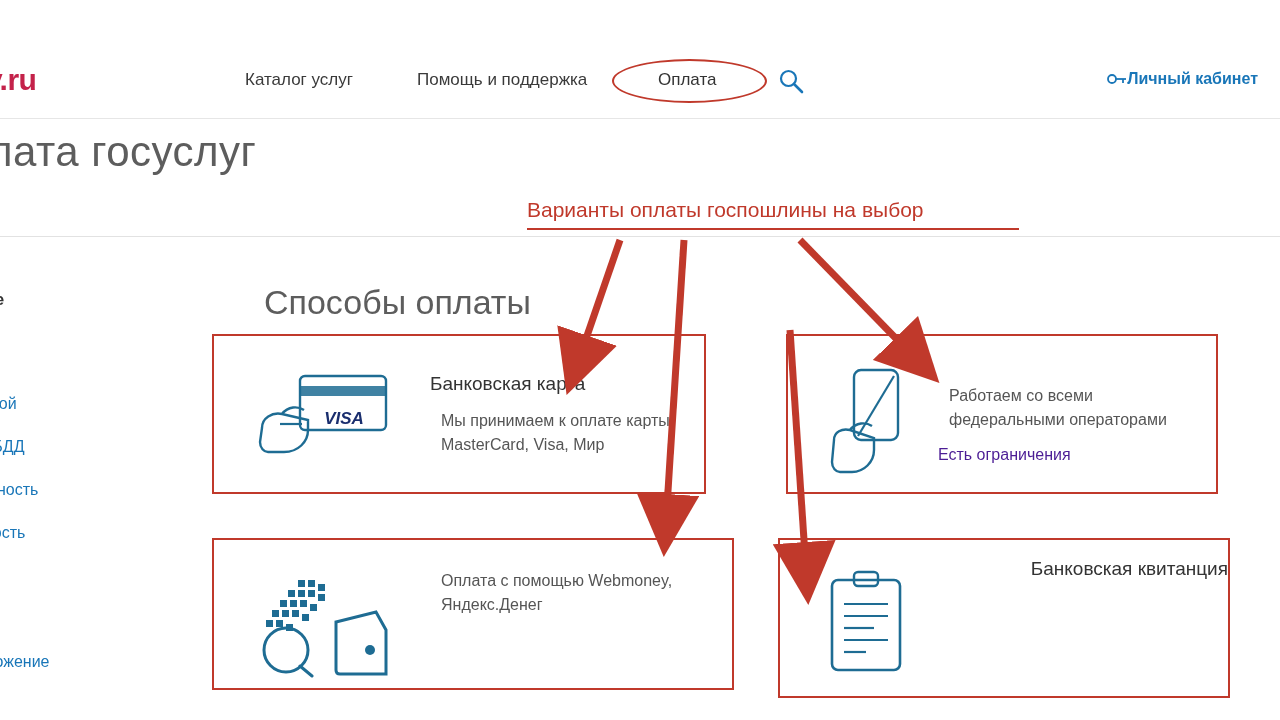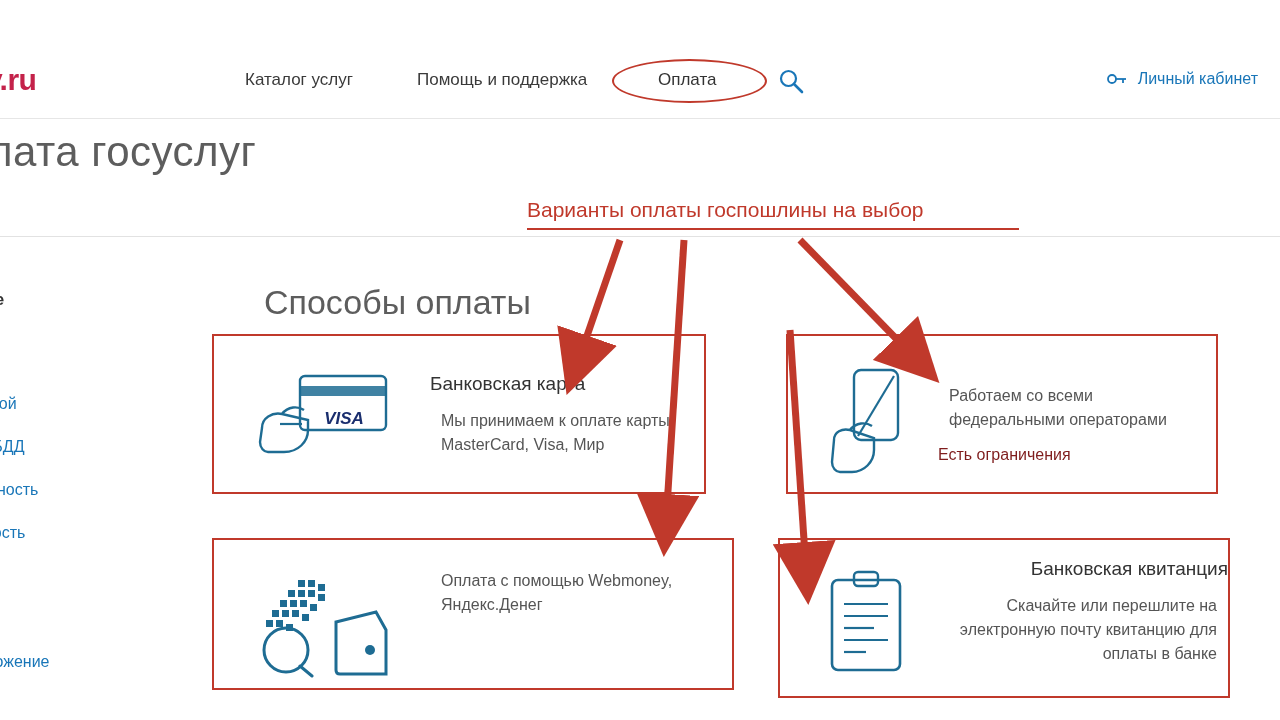--- a/index.html
+++ b/index.html
@@ -65,20 +65,21 @@
   }
   .search-icon svg { display: block; }
 
   .account {
     position: absolute;
     right: 22px;
     top: 70px;
     font-size: 16px;
     color: #1976b8;
     white-space: nowrap;
+    font-weight: bold;
   }
   .account-key {
     position: absolute;
     right: 153px;
     top: 70px;
     width: 20px;
     height: 18px;
   }
 
   
@@ -179,21 +180,21 @@
     white-space: nowrap;
   }
   .card-text {
     font-size: 16px;
     color: #555555;
     line-height: 24px;
     margin: 11px;
   }
   .card-link {
     font-size: 16px;
-    color: #7f1d1d;
+    color: #4c1d95;
     line-height: 24px;
   }
 
   
   .c1-icon { left: 258px; top: 372px; }
   .c1-body { left: 430px; top: 373px; width: 270px; }
   .c2-icon { left: 828px; top: 368px; }
   .c2-body { left: 938px; top: 373px; width: 270px; }
   .c3-icon { left: 258px; top: 578px; }
   .c3-body { left: 430px; top: 558px; width: 295px; }
@@ -326,21 +327,20 @@
     <rect x="32" y="2" width="24" height="14" rx="4" fill="none" stroke="#1e6c93" stroke-width="2.4"></rect>
     <line x1="22" y1="34" x2="66" y2="34" stroke="#1e6c93" stroke-width="2.2"></line>
     <line x1="22" y1="46" x2="66" y2="46" stroke="#1e6c93" stroke-width="2.2"></line>
     <line x1="22" y1="58" x2="52" y2="58" stroke="#1e6c93" stroke-width="2.2"></line>
     <line x1="22" y1="70" x2="66" y2="70" stroke="#1e6c93" stroke-width="2.2"></line>
     <line x1="22" y1="82" x2="44" y2="82" stroke="#1e6c93" stroke-width="2.2"></line>
   </svg>
 </div>
 <div class="card-body c4-body">
   <p class="card-title">Банковская квитанция</p>
-  <p class="card-text">Скачайте или перешлите на электронную почту квитанцию для оплаты в банке</p>
 </div>
 
 <svg class="arrows">
   <defs>
     <marker id="ah" markerWidth="9" markerHeight="9" refX="4" refY="4.5" orient="auto">
       <path d="M0,0 L9,4.5 L0,9 z" fill="#c0392b"></path>
     </marker>
   </defs>
   <line x1="620" y1="240" x2="578" y2="362" stroke="#c0392b" stroke-width="7" marker-end="url(#ah)"></line>
   <line x1="684" y1="240" x2="666" y2="522" stroke="#c0392b" stroke-width="7" marker-end="url(#ah)"></line>

